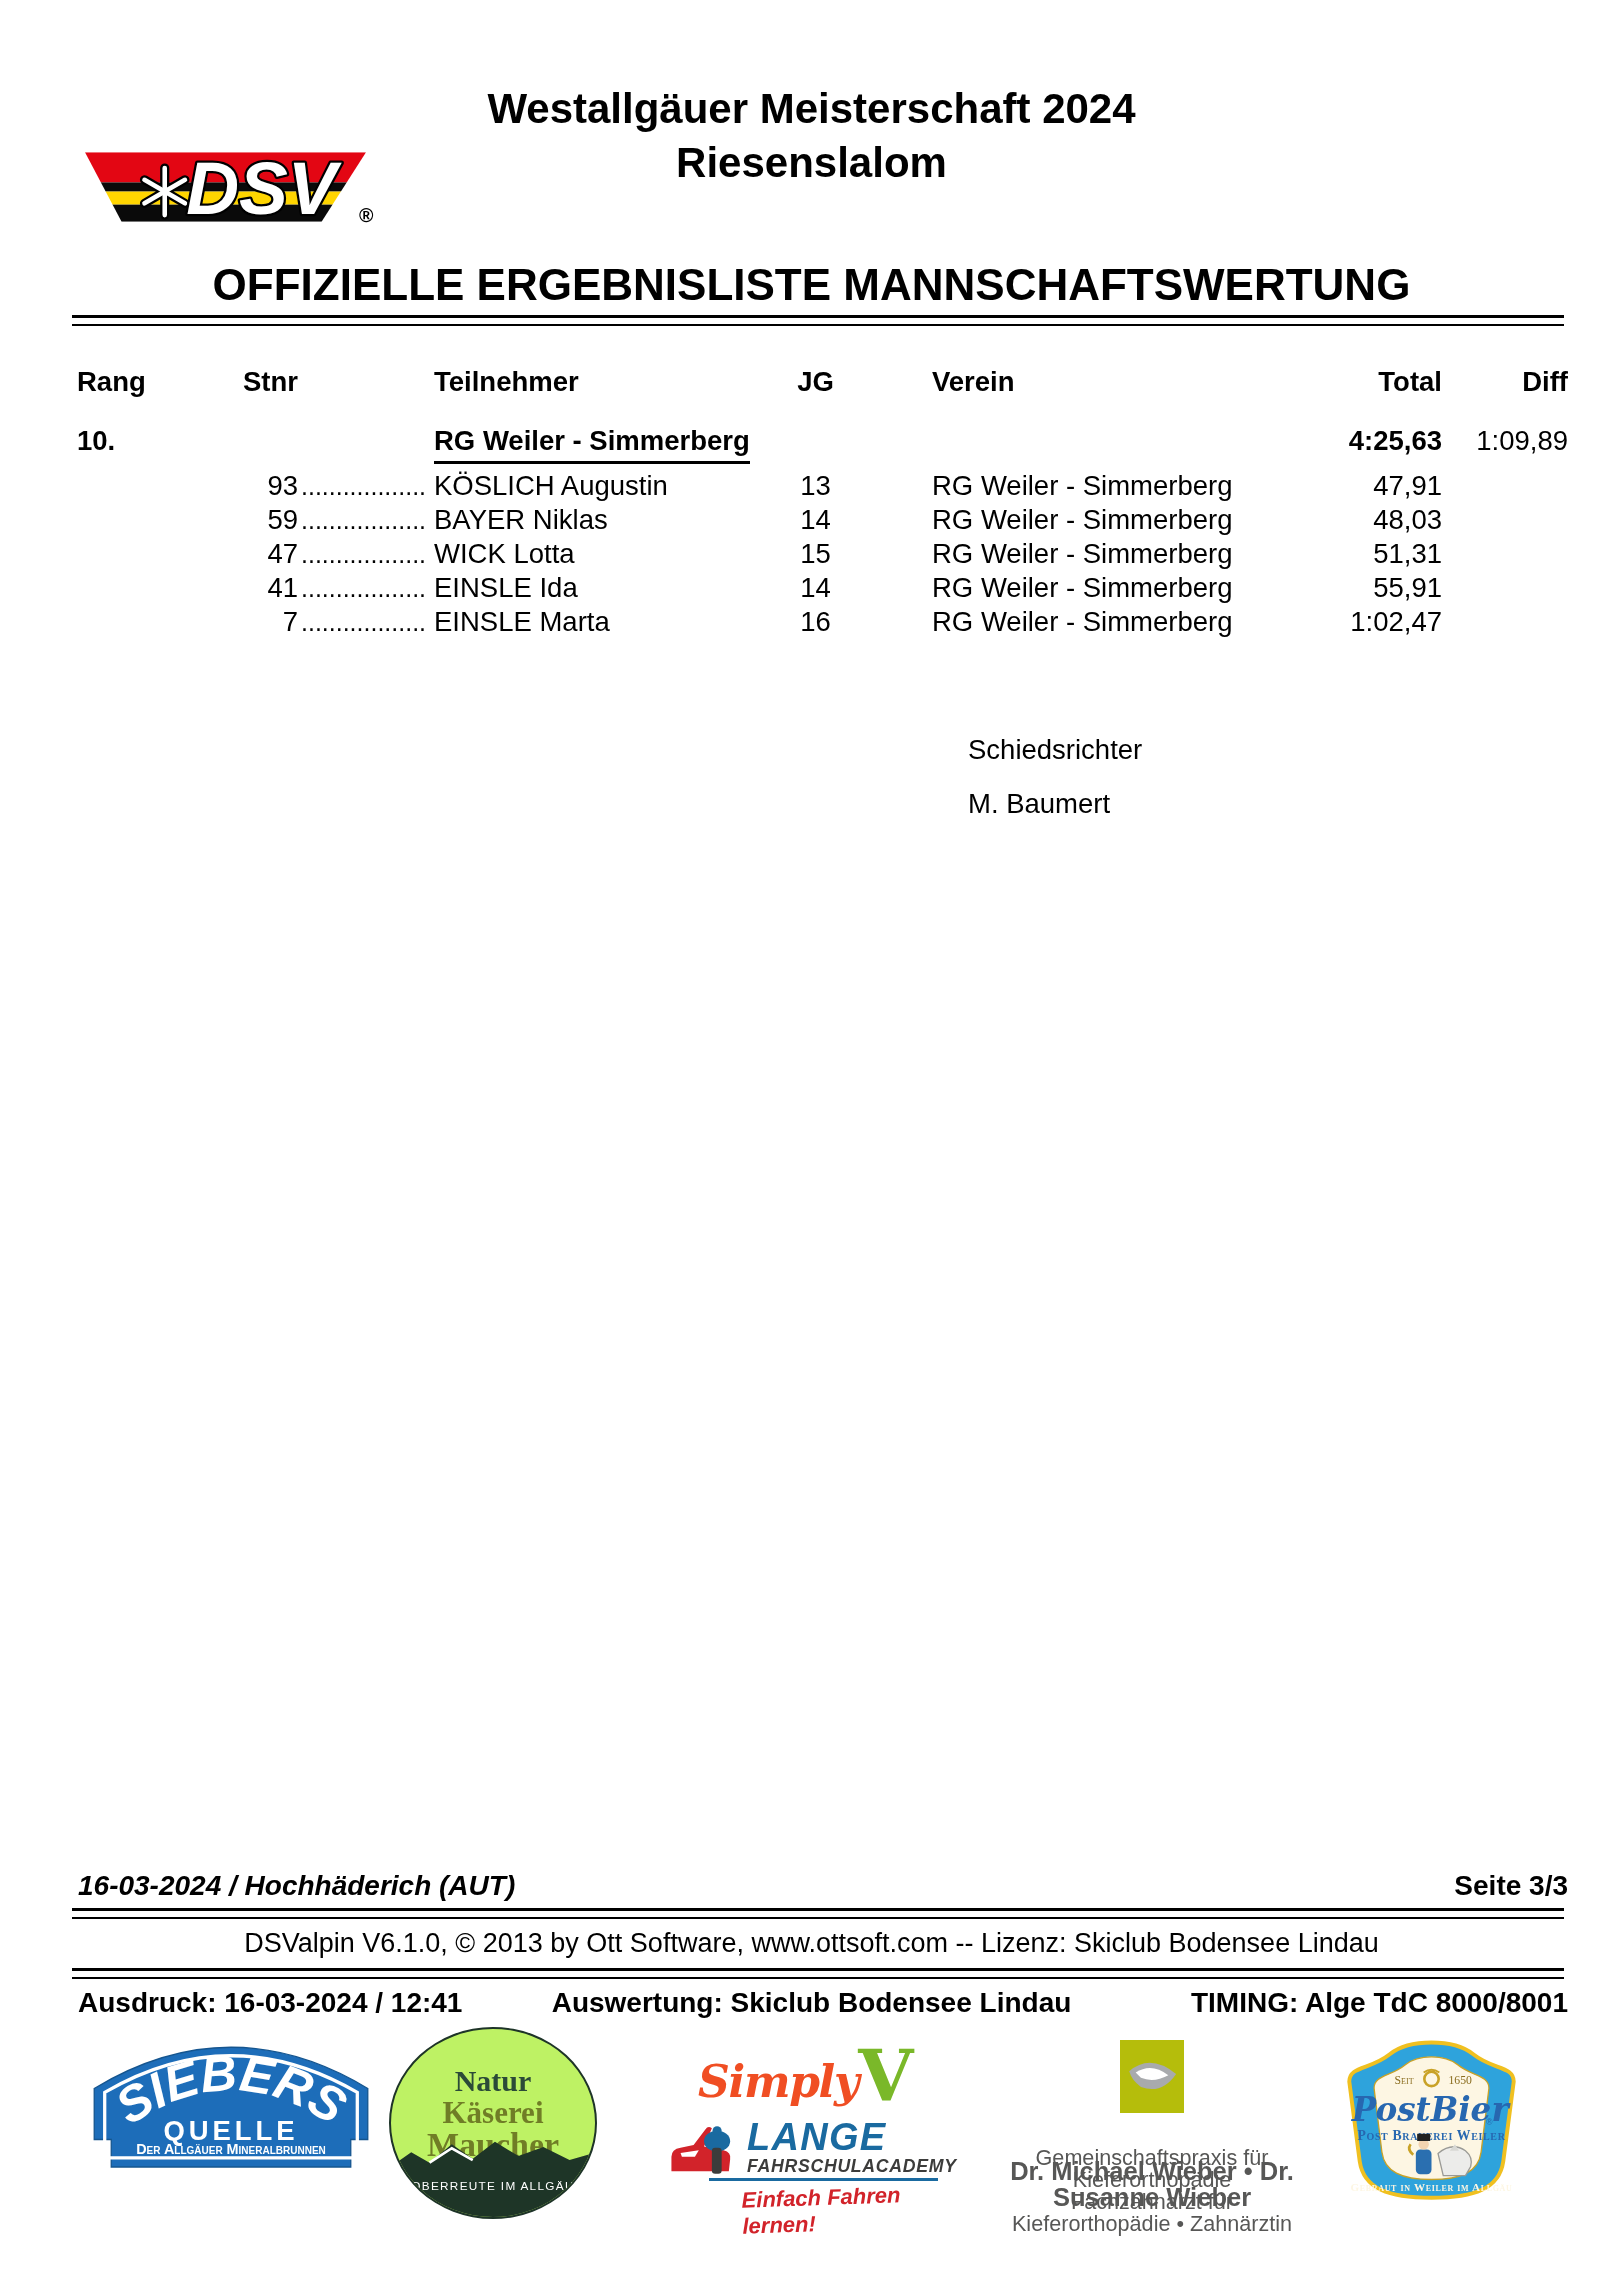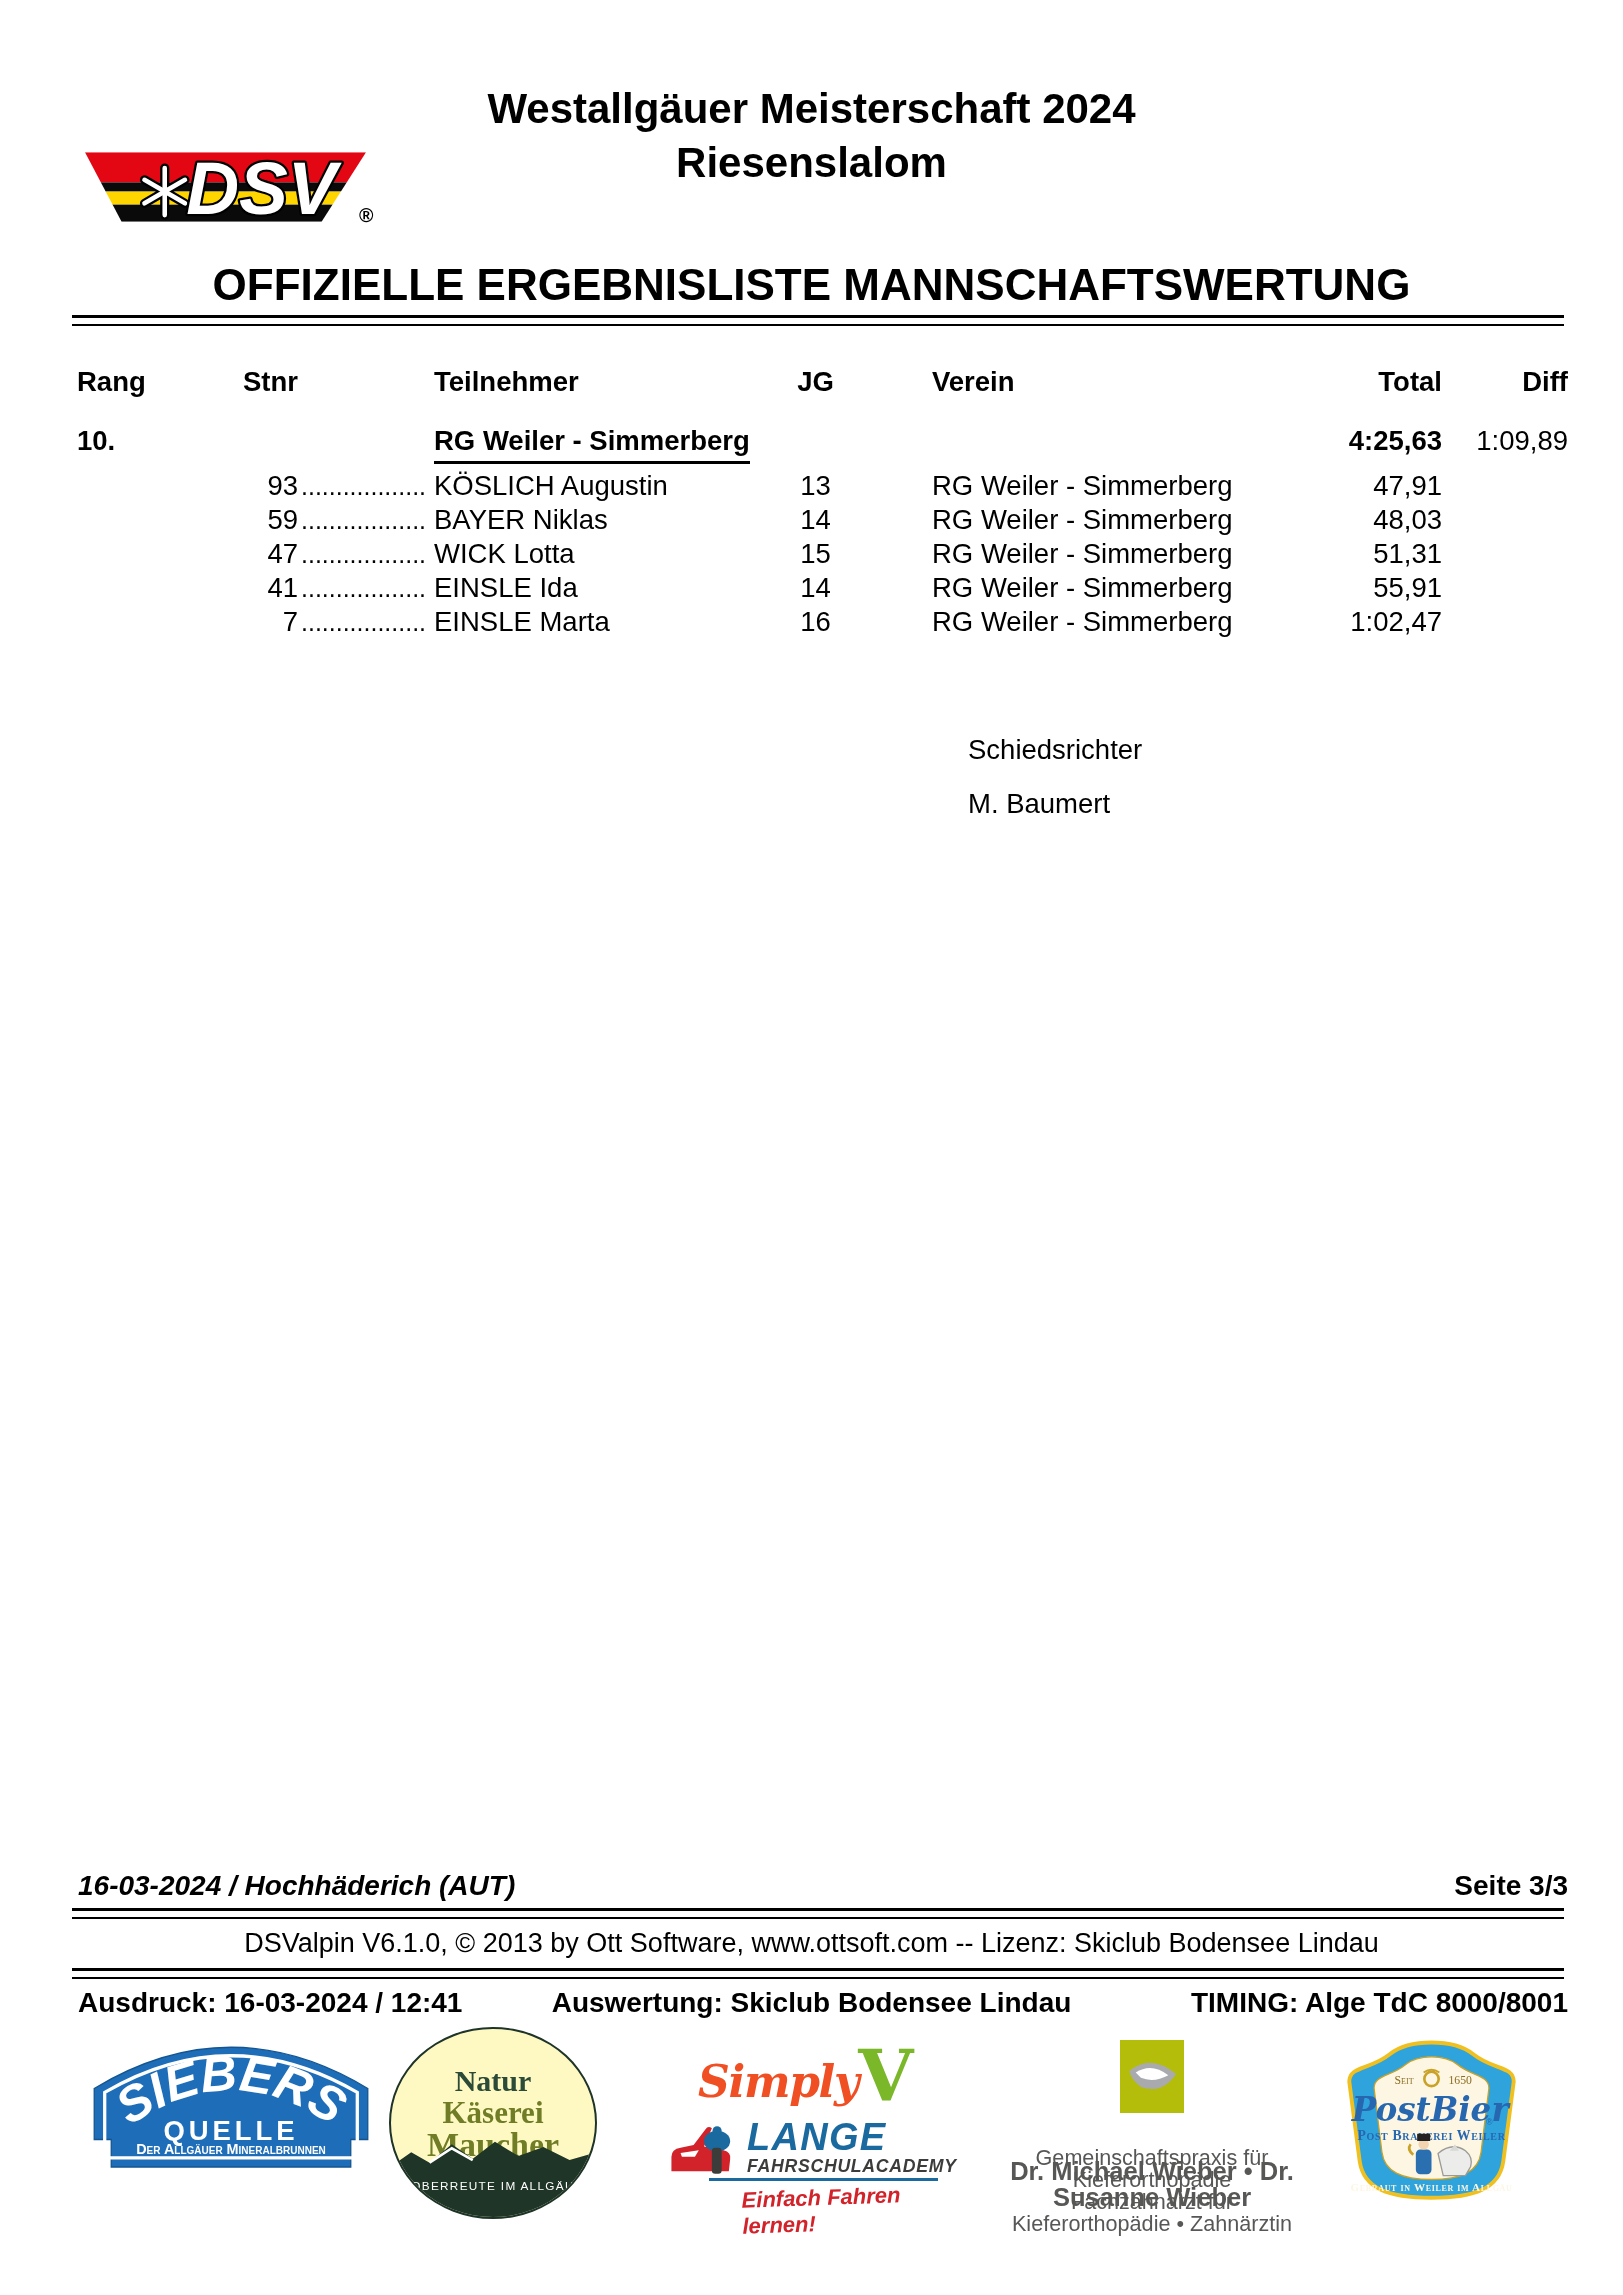--- a/index.html
+++ b/index.html
@@ -48,21 +48,21 @@
   .f-print{position:absolute;left:78px;top:1987px;font-size:28px;font-weight:bold;}
   .f-eval {position:absolute;left:0;top:1987px;width:100%;text-align:center;
            font-size:28px;font-weight:bold;}
   .f-timing{position:absolute;left:1171px;top:1987px;width:397px;text-align:right;
             font-size:28px;font-weight:bold;}
 
   
   .sp{position:absolute;}
   .sp-siebers{left:89px;top:2036px;width:284px;height:139px;}
   .sp-kaeserei{left:389px;top:2027px;width:204px;height:188px;border-radius:50%;
-               background:#fef9c3;border:2px solid #1e3428;overflow:hidden;}
+               background:#bef264;border:2px solid #1e3428;overflow:hidden;}
   .nk-t{position:absolute;left:0;width:100%;text-align:center;
         font-family:"Liberation Serif",serif;font-weight:bold;line-height:1;}
   .nk-1{top:37px;font-size:30px;color:#2b4a38;}
   .nk-2{top:68px;font-size:31px;color:#707d26;}
   .nk-3{top:99px;font-size:34px;color:#707d26;}
   .nk-mtn{position:absolute;left:-2px;bottom:-2px;width:208px;height:80px;}
 
   .sp-simply{left:698px;top:2034px;width:236px;height:79px;white-space:nowrap;}
   .sv-word{font-family:"DejaVu Serif",serif;font-style:italic;font-weight:bold;
            font-size:44px;color:#f04e23;letter-spacing:-1.3px;}

